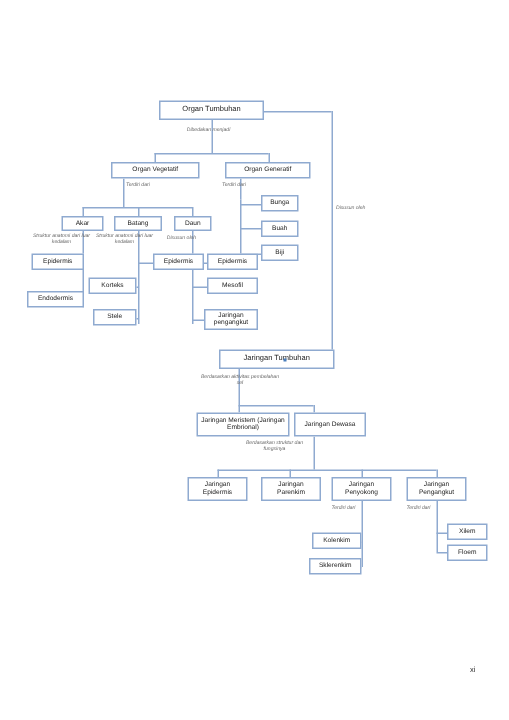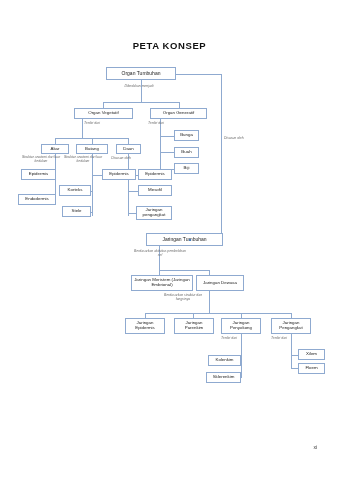--- a/index.html
+++ b/index.html
@@ -39,21 +39,20 @@
 
   .pageno{
     position:absolute;right:22px;bottom:30px;font-size:5px;color:#333;
   }
 </style>
 </head>
 <body>
 
 <div id="page">
 
-  <div class="title">PETA KONSEP</div>
 
   <div class="box big" style="left:106px;top:67px;width:70px;height:13px;">Organ Tumbuhan</div>
 
   <div class="h" style="left:176px;top:73.5px;width:45px;"></div>
   <div class="v" style="left:221px;top:73.5px;height:166px;"></div>
   <div class="h" style="left:190px;top:239.5px;width:31px;"></div>
   <div class="dot" style="left:189px;top:238.5px;"></div>
   <div class="lbl l" style="left:224px;top:137px;width:40px;">Disusun oleh</div>
 
   <div class="v" style="left:141px;top:80px;height:22px;"></div>

